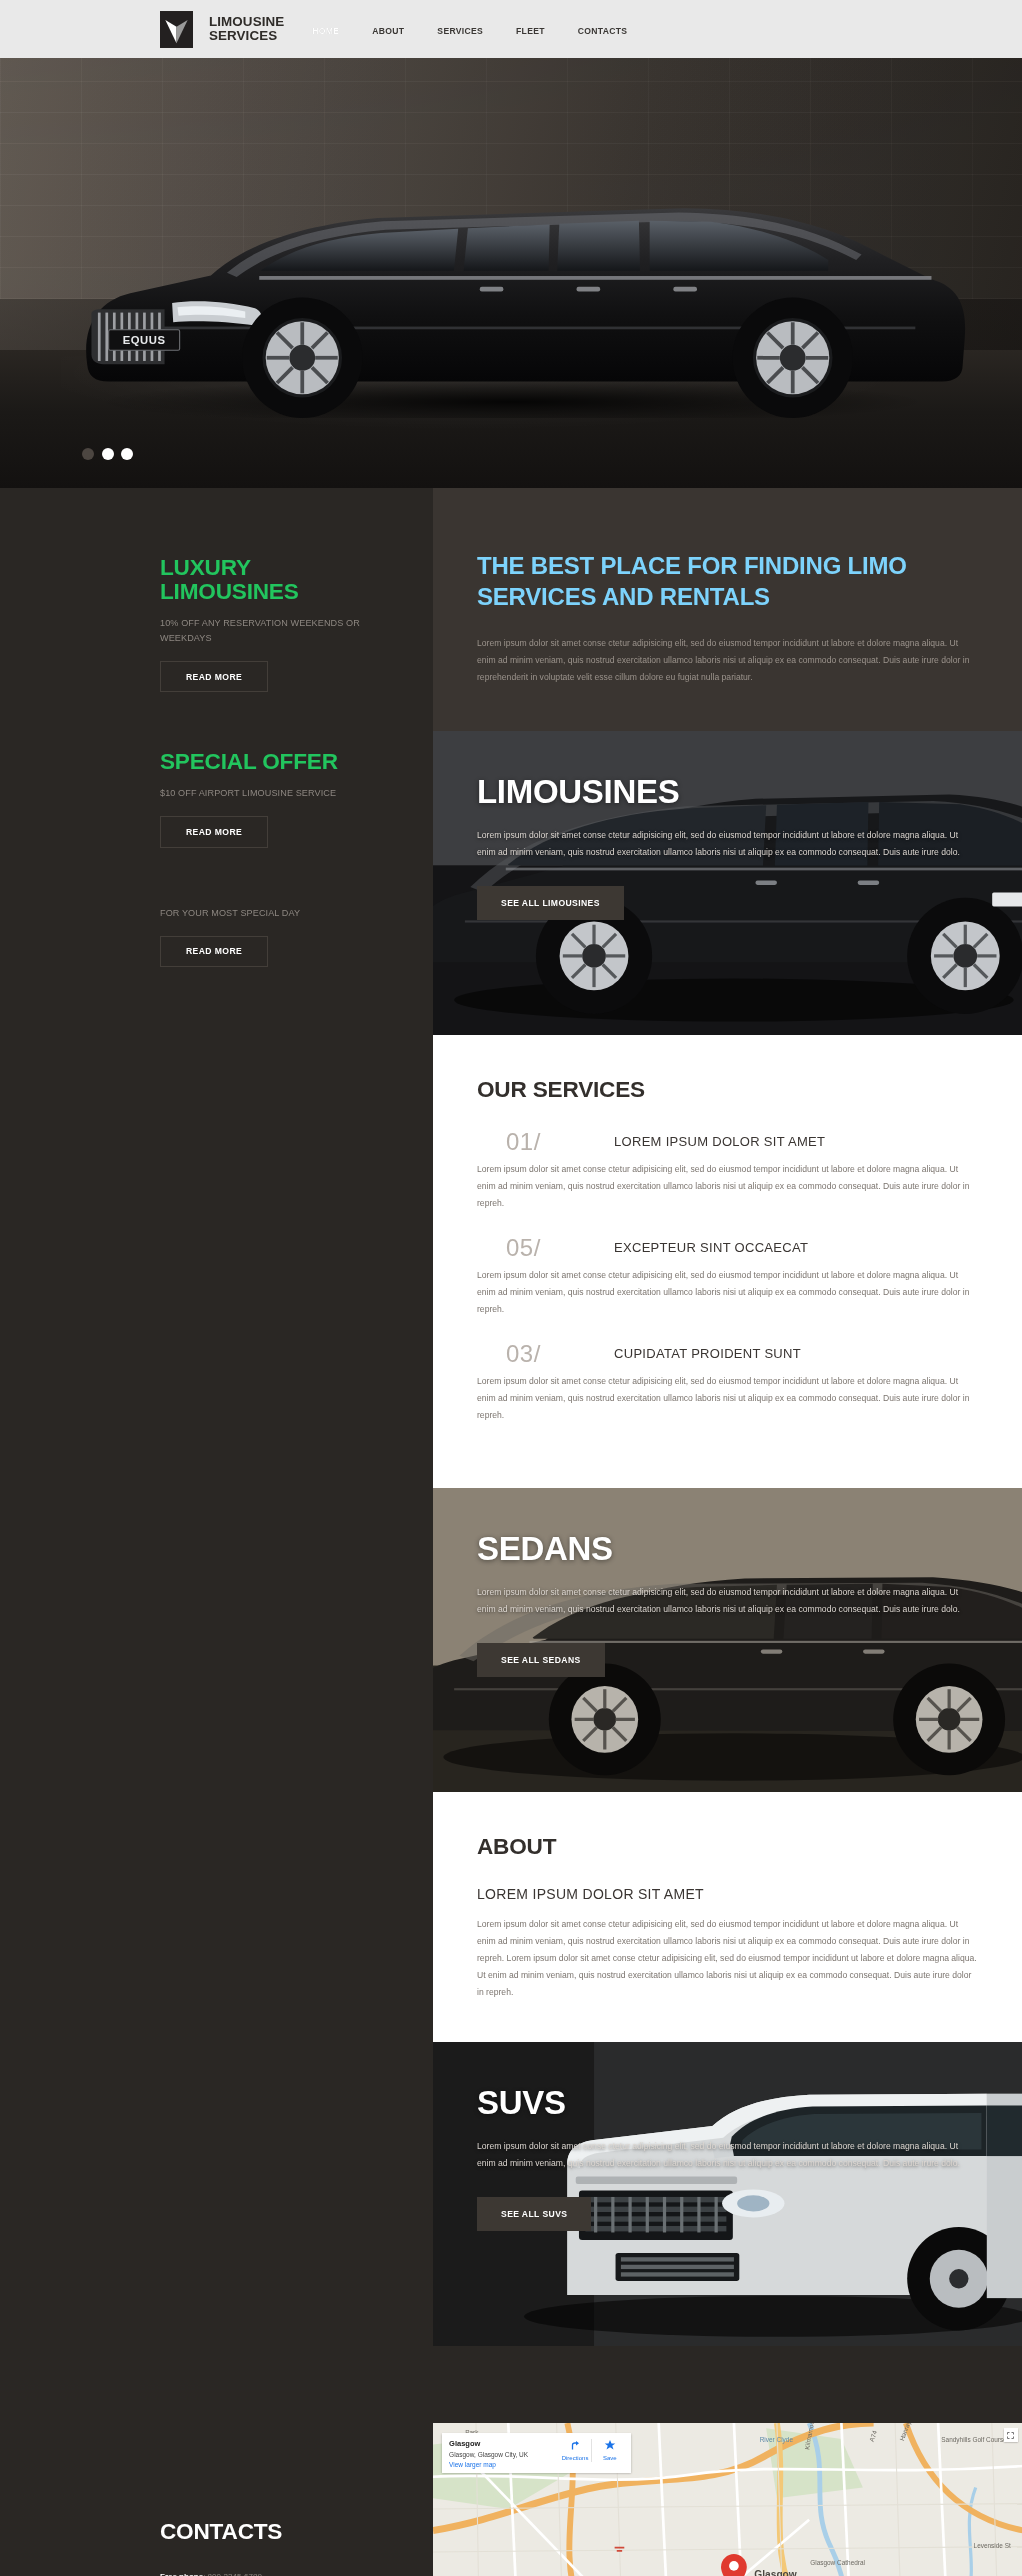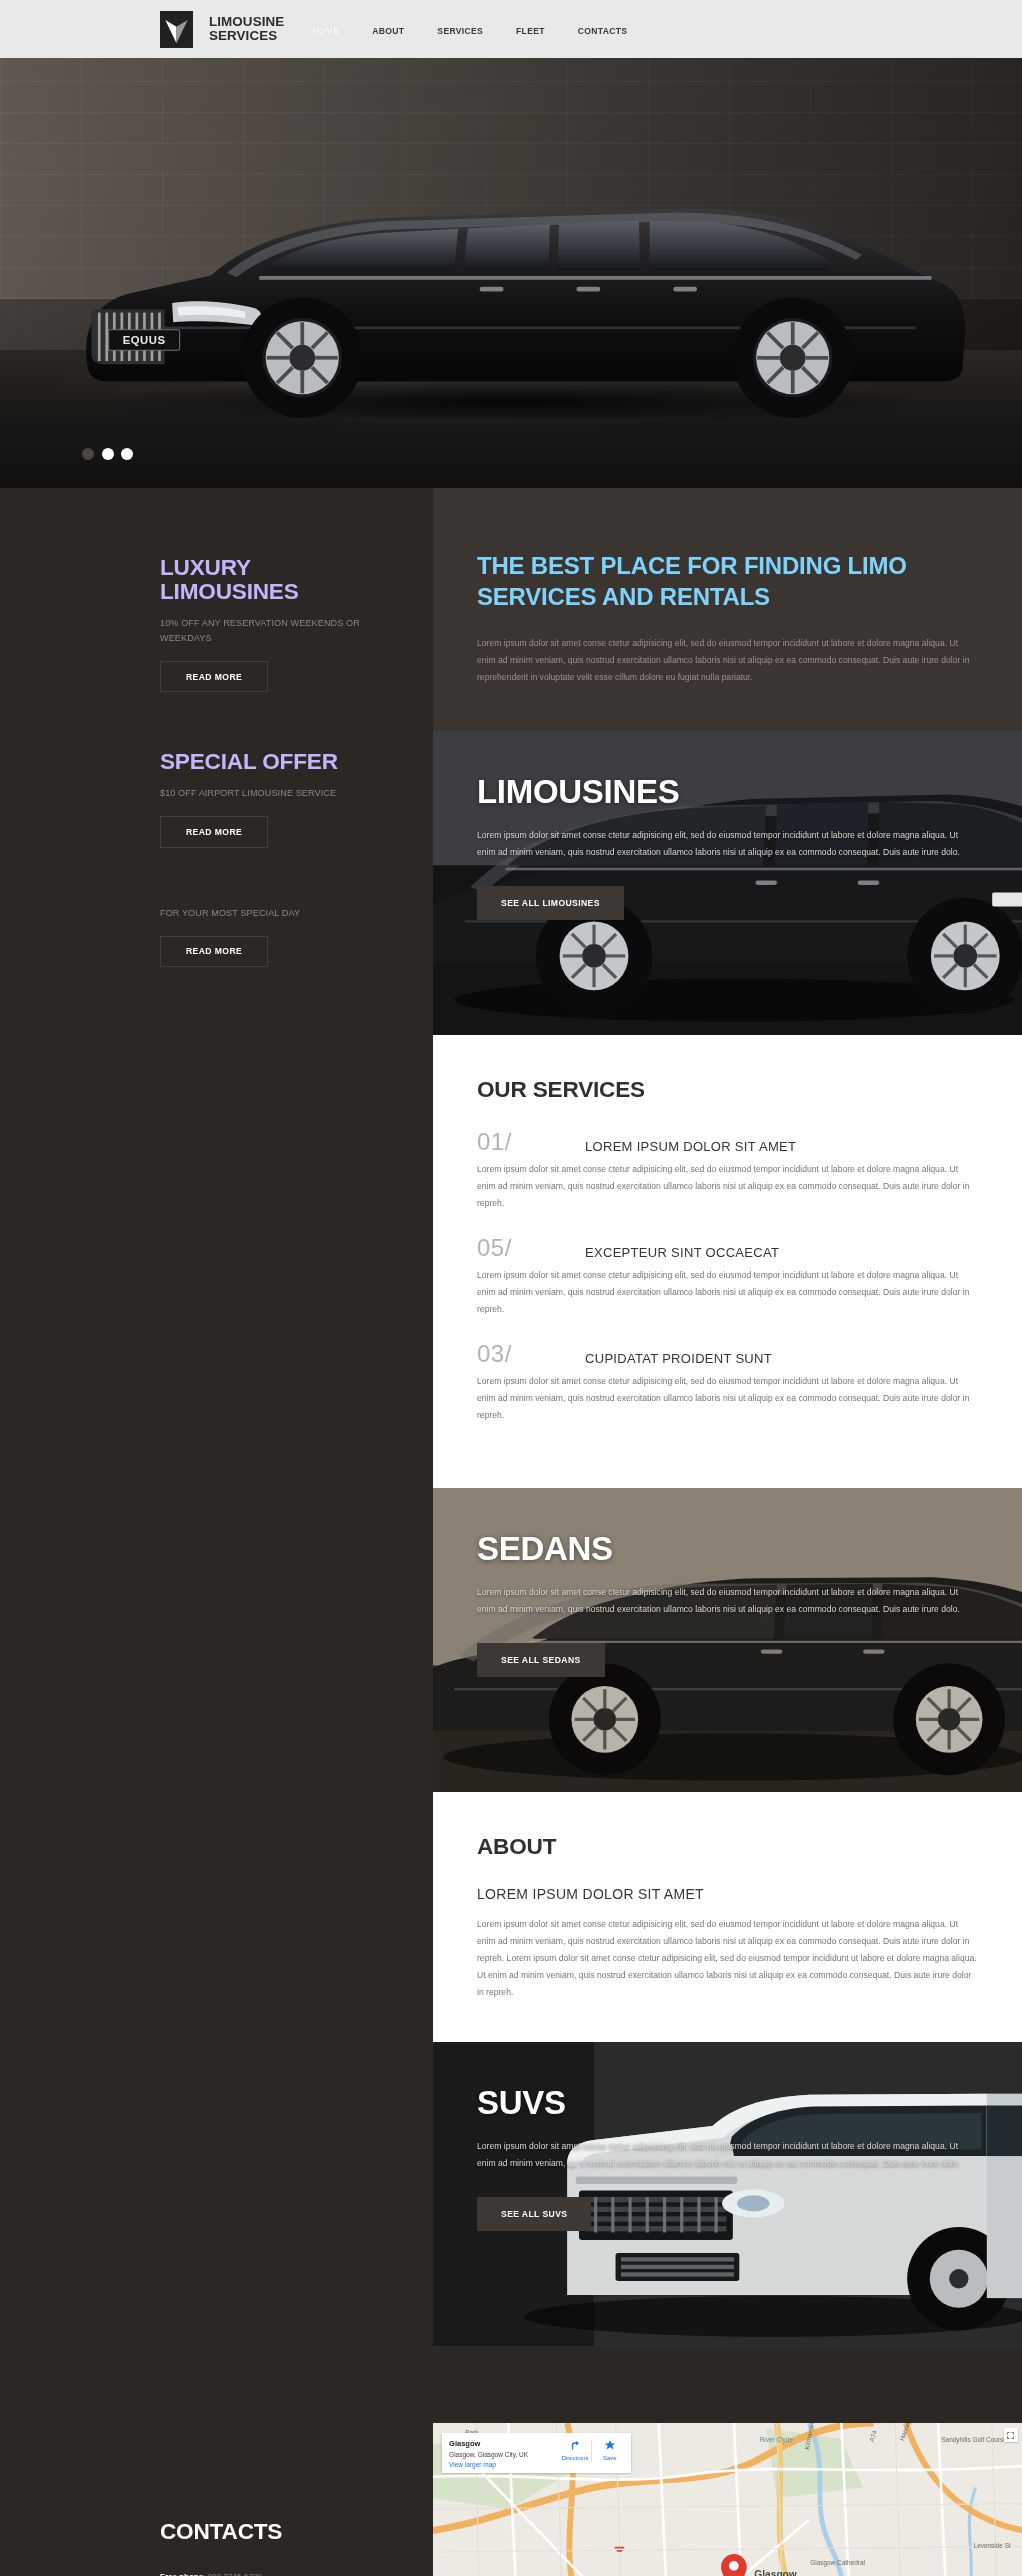--- a/index.html
+++ b/index.html
@@ -132,21 +132,21 @@
     flex: none;
     padding: 68px 0 0 160px;
     min-height: 1935px;
   }
   .promo { margin-bottom: 58px; width: 226px; }
   .promo h2 {
     font-size: 22.6px;
     line-height: 24px;
     font-weight: bold;
     letter-spacing: -0.2px;
-    color: #c4b5fd;
+    color: #22c55e;
     text-transform: uppercase;
     margin-bottom: 12px;
   }
   .promo p {
     font-size: 9.1px;
     line-height: 15px;
     color: #8d8781;
     text-transform: uppercase;
     letter-spacing: 0.1px;
     margin-bottom: 15px;
@@ -266,22 +266,23 @@
     font-size: 22.6px;
     font-weight: bold;
     text-transform: uppercase;
     color: #332f2c;
     letter-spacing: -0.2px;
     margin-bottom: 26px;
   }
   .srv { margin-bottom: 22.6px; }
   .srv-head {
     display: flex;
-    align-items: flex-end;
+    align-items: center;
     margin-bottom: 7.5px;
+    margin-left: 29px;
   }
   .srv-num {
     font-size: 24px;
     line-height: 25px;
     color: #b9b2ac;
     font-weight: 300;
     width: 108px;
     flex: none;
     letter-spacing: 0.5px;
   }

